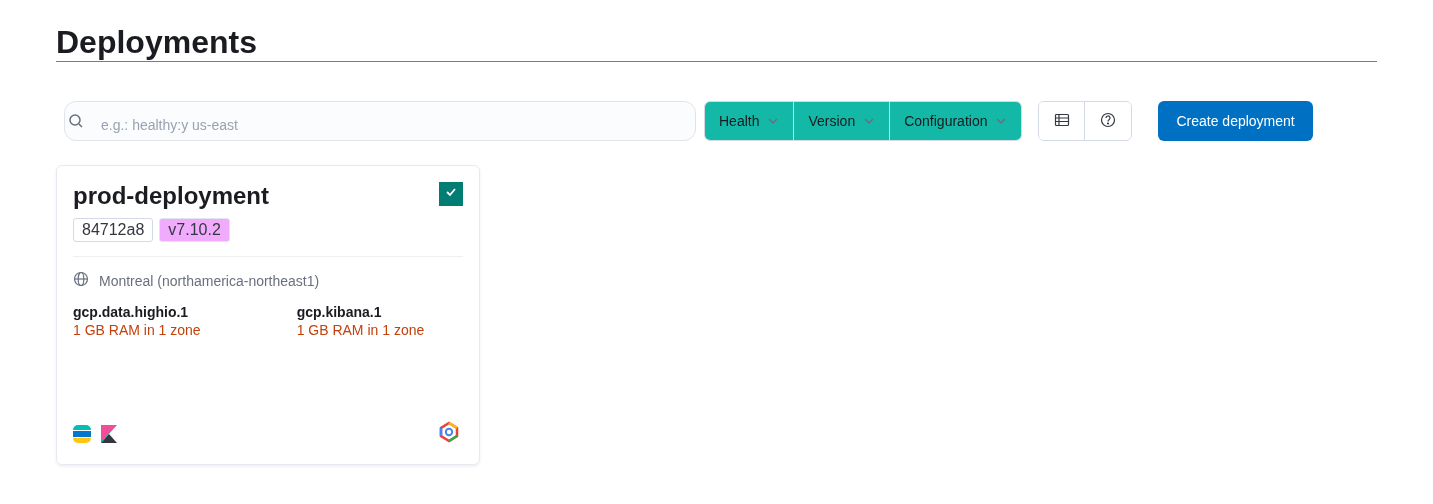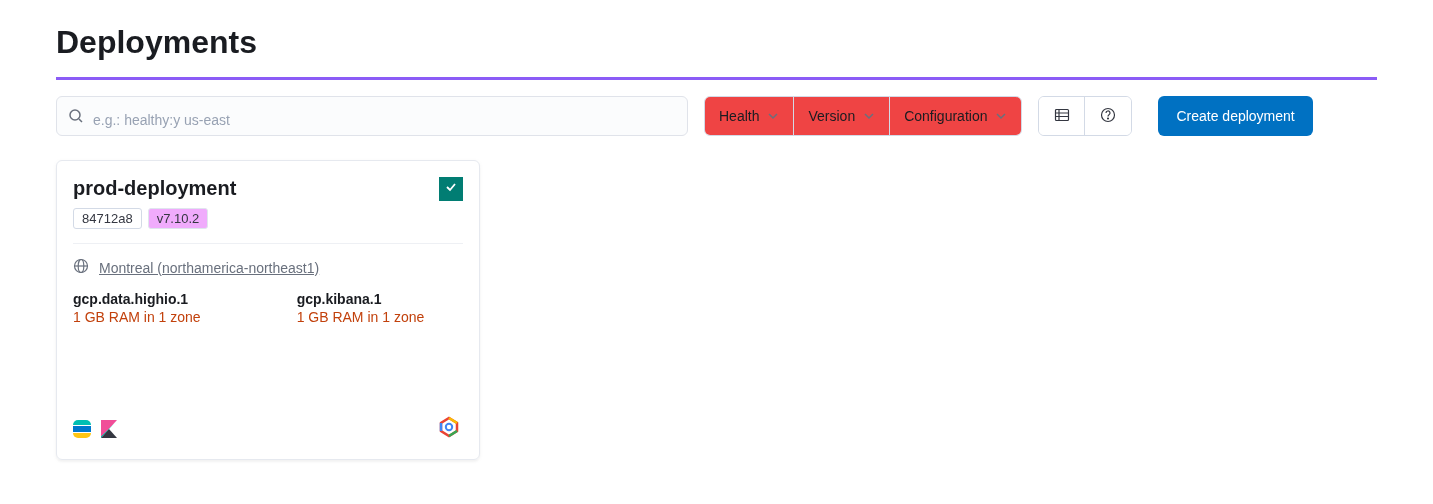--- a/index.html
+++ b/index.html
@@ -5,23 +5,22 @@
     * { box-sizing: border-box; margin: 0; padding: 0; }
     body {
       font-family: -apple-system, BlinkMacSystemFont, "Segoe UI", Helvetica, Arial, sans-serif;
       background: #fff;
       color: #1a1c21;
       padding: 24px 56px;
     }
     .page-title {
       font-size: 32px;
       font-weight: 700;
-      padding-bottom: 16px;
-      border-bottom: 3px solid #8b5cf6;
-      margin-bottom: 16px;
+      border-bottom: 1px solid #8b5cf6;
+      margin-bottom: 39px;
     }
     .toolbar {
       display: flex;
       gap: 16px;
       align-items: center;
       margin-bottom: 24px;
     }
     .search-wrap {
       position: relative;
       flex: 0 0 632px;
@@ -32,38 +31,39 @@
       left: 12px;
       top: 50%;
       transform: translateY(-50%);
       color: #69707d;
       display: flex;
     }
     .search-input {
       width: 100%;
       height: 40px;
       border: 1px solid #e0e3ea;
-      border-radius: 6px;
+      border-radius: 12px;
       background: #fbfcfd;
       padding: 8px 12px 0 36px;
       font-size: 14px;
       color: #1a1c21;
+      margin-left: 8px;
     }
     .search-input::placeholder { color: #98a2b3; }
     .filter-group {
       display: flex;
       border: 1px solid #d3dae6;
       border-radius: 6px;
       overflow: hidden;
     }
     .filter-btn {
       display: flex;
       align-items: center;
       gap: 8px;
-      background: #ef4444;
+      background: #14b8a6;
       border: none;
       border-right: 1px solid #d3dae6;
       padding: 0 14px;
       height: 38px;
       font-size: 14px;
       color: #1a1c21;
       cursor: pointer;
     }
     .filter-btn:last-child { border-right: none; }
     .chevron { color: #69707d; display:flex; }
@@ -107,36 +107,36 @@
       min-height: 300px;
       display: flex;
       flex-direction: column;
     }
     .card-header-row {
       display: flex;
       justify-content: space-between;
       align-items: flex-start;
     }
     .card-title {
-      font-size: 20px;
+      font-size: 24px;
       font-weight: 700;
     }
     .status-square {
       width: 24px;
       height: 24px;
       background: #017d73;
       display: flex;
       align-items: center;
       justify-content: center;
       color: #fff;
       flex-shrink: 0;
     }
     .badges { margin-top: 8px; display: flex; gap: 6px; }
     .badge {
-      font-size: 13px;
+      font-size: 16px;
       padding: 2px 8px;
       border: 1px solid #d3dae6;
       border-radius: 3px;
       background: #fff;
       color: #343741;
     }
     .badge.version {
       background: #f0abfc;
       border-color: #e0e5ee;
     }
@@ -145,21 +145,20 @@
       border-top: 1px solid #eef0f4;
       margin: 14px 0;
     }
     .region-row {
       display: flex;
       align-items: center;
       gap: 10px;
       color: #69707d;
       font-size: 14px;
       margin-bottom: 14px;
-      text-decoration: underline;
     }
     .instances {
       display: flex;
       gap: 96px;
     }
     .instance-name {
       font-size: 14px;
       font-weight: 700;
       color: #1a1c21;
       margin-bottom: 2px;

